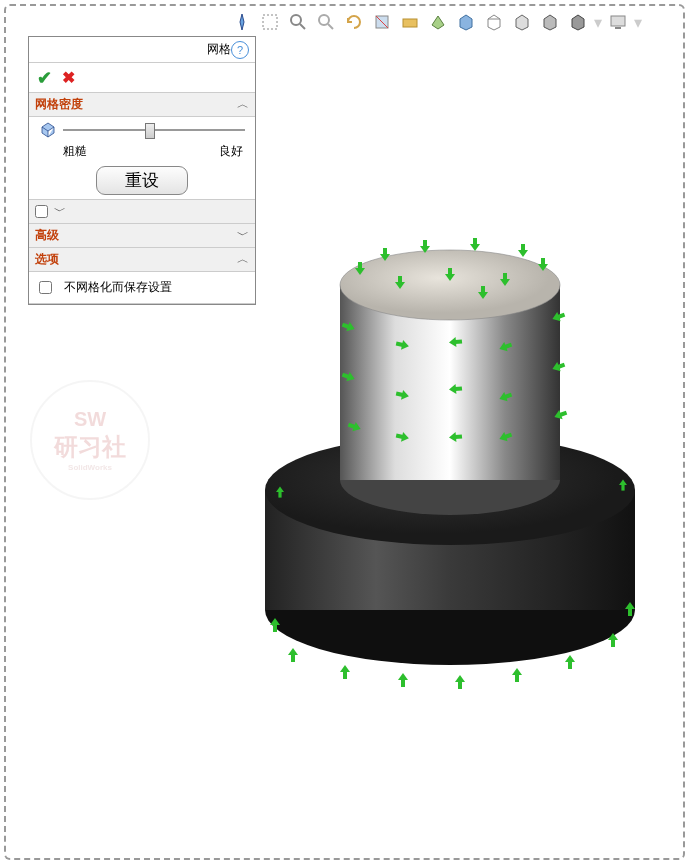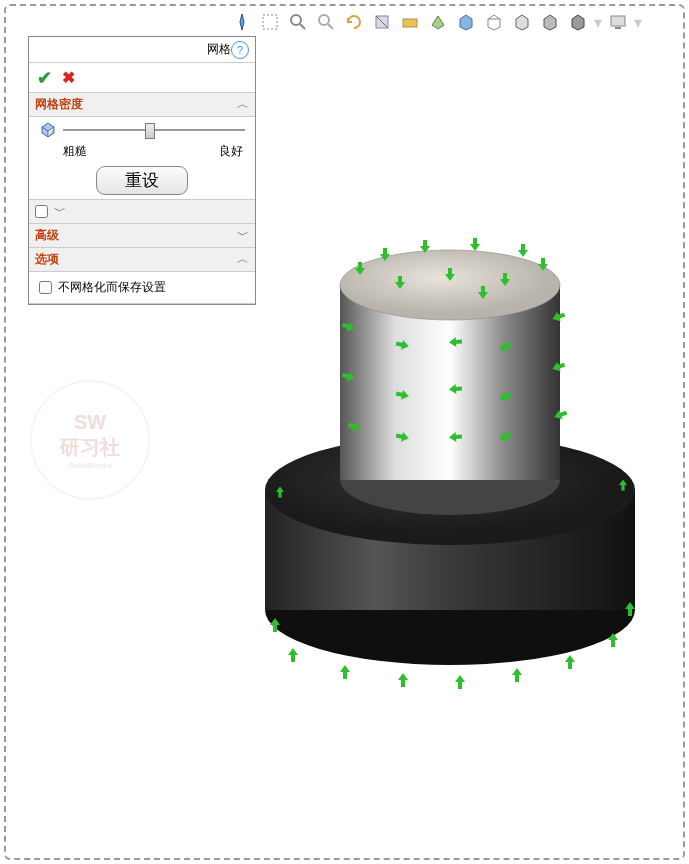--- a/index.html
+++ b/index.html
@@ -35,27 +35,27 @@
 .density-row { display: flex; align-items: center; gap: 6px; margin-bottom: 4px; }
 .density-ico { width: 18px; height: 18px; }
 .slider-wrap { flex: 1; position: relative; height: 18px; }
 .slider-track { position: absolute; left: 0; right: 0; top: 8px; height: 2px; background: #999; }
 .slider-thumb { position: absolute; top: 2px; width: 10px; height: 16px; background: linear-gradient(#eee,#ccc); border: 1px solid #777; cursor: pointer; }
 
 .slider-labels { display: flex; justify-content: space-between; padding: 0 2px 0 24px; margin-bottom: 6px; }
 .reset-row { text-align: center; }
 .reset-btn { padding: 2px 28px; background: linear-gradient(#fdfdfd,#e4e4e4); border: 1px solid #888; border-radius: 9px; cursor: pointer; font-size: 17px; }
 
-.check-row { display: flex; align-items: center; gap: 6px; padding: 3px 0; }
+.check-row { display: flex; align-items: center; gap: 12px; padding: 3px 0; }
 .check-row input { cursor: pointer; }
 
 .viewport { position: absolute; inset: 0; z-index: 5; }
 .watermark { position: absolute; left: 30px; top: 380px; width: 120px; height: 120px; border: 2px solid #eee; border-radius: 50%; display: flex; flex-direction: column; align-items: center; justify-content: center; color: #e8bfbf; font-weight: bold; opacity: 0.55; z-index: 6; }
 .watermark .l1 { font-size: 20px; }
-.watermark .l2 { font-size: 20px; }
+.watermark .l2 { font-size: 24px; }
 .watermark .l3 { font-size: 8px; color: #e8d4d4; }
 
 .model { position: absolute; left: 250px; top: 220px; width: 400px; height: 460px; z-index: 7; }
 
 .arrows { position: absolute; inset: 0; z-index: 8; pointer-events: none; }
 .ar { position: absolute; width: 10px; height: 14px; }
 .ar::before { content: ''; position: absolute; left: 3px; top: 0; width: 4px; height: 7px; background: #2dbf2d; }
 .ar::after { content: ''; position: absolute; left: 0; top: 6px; border-left: 5px solid transparent; border-right: 5px solid transparent; border-top: 7px solid #2dbf2d; }
 .ar.up::before { top: 7px; }
 .ar.up::after { top: 0; border-top: none; border-bottom: 7px solid #2dbf2d; }

